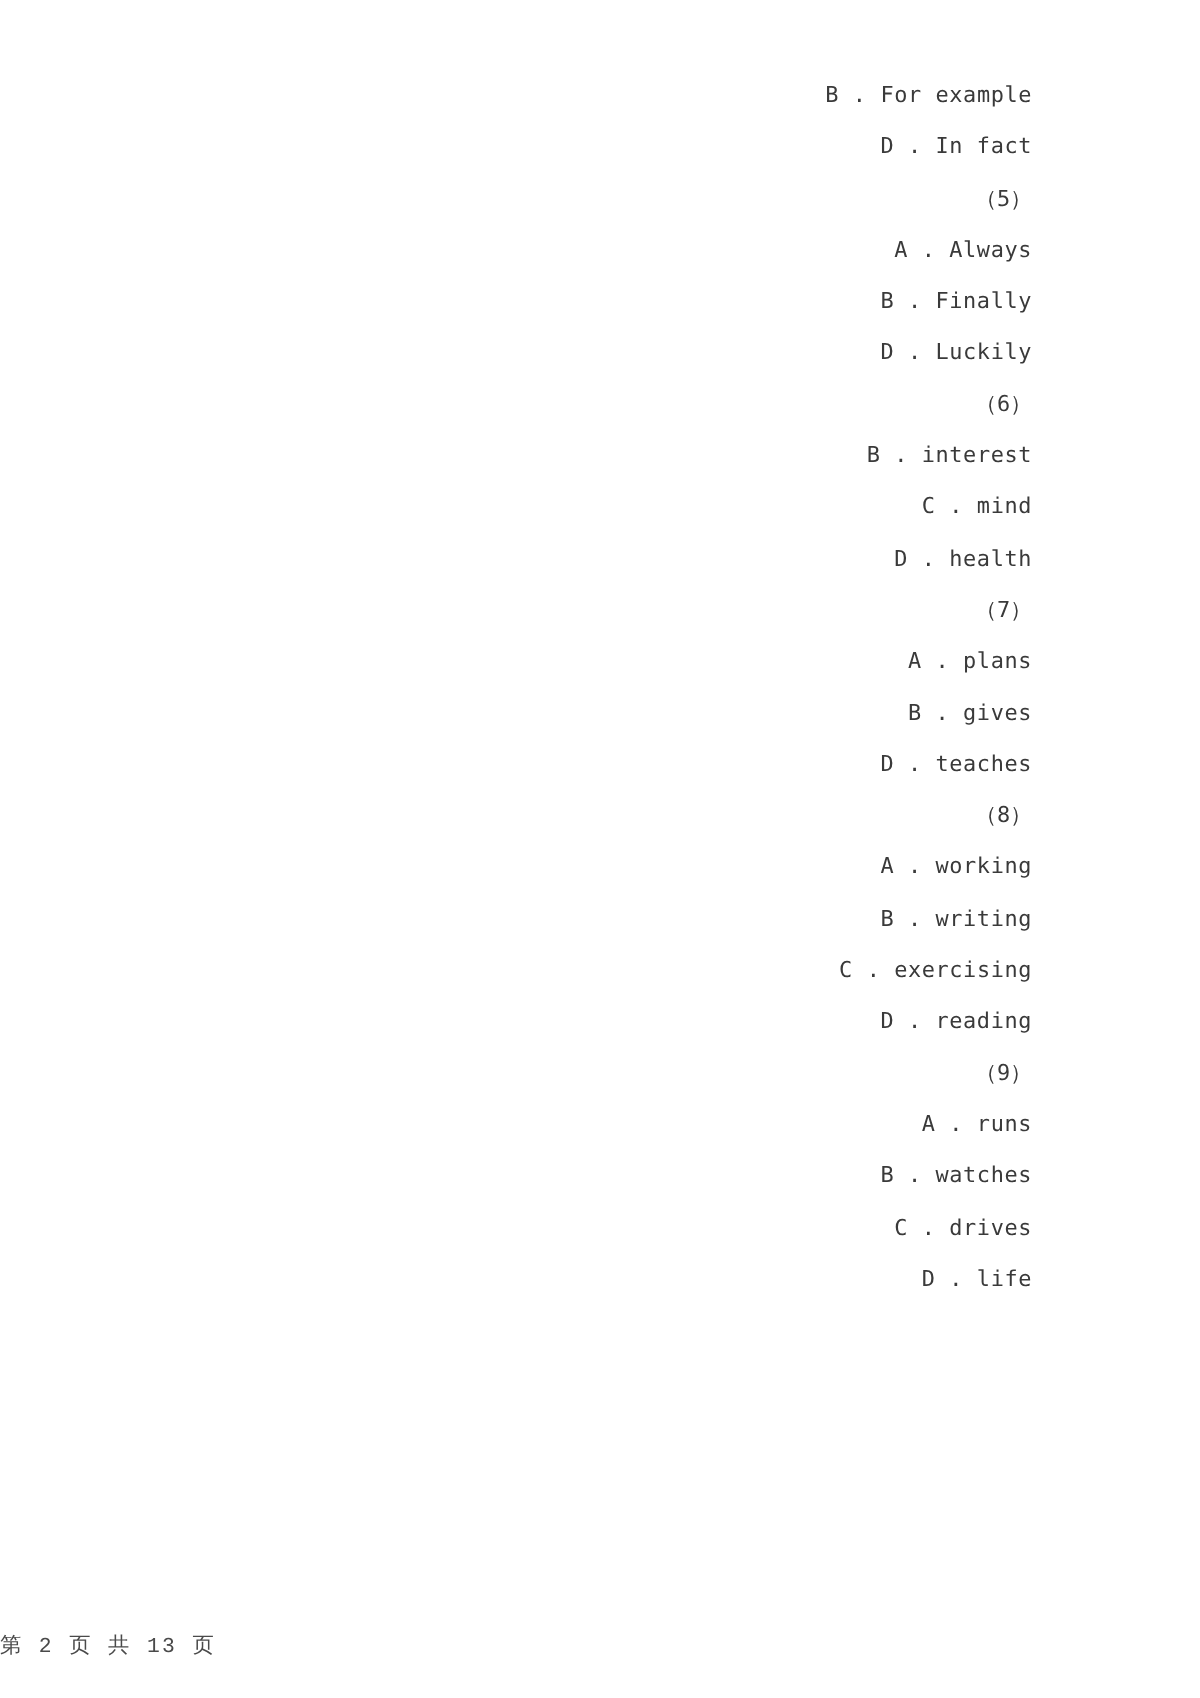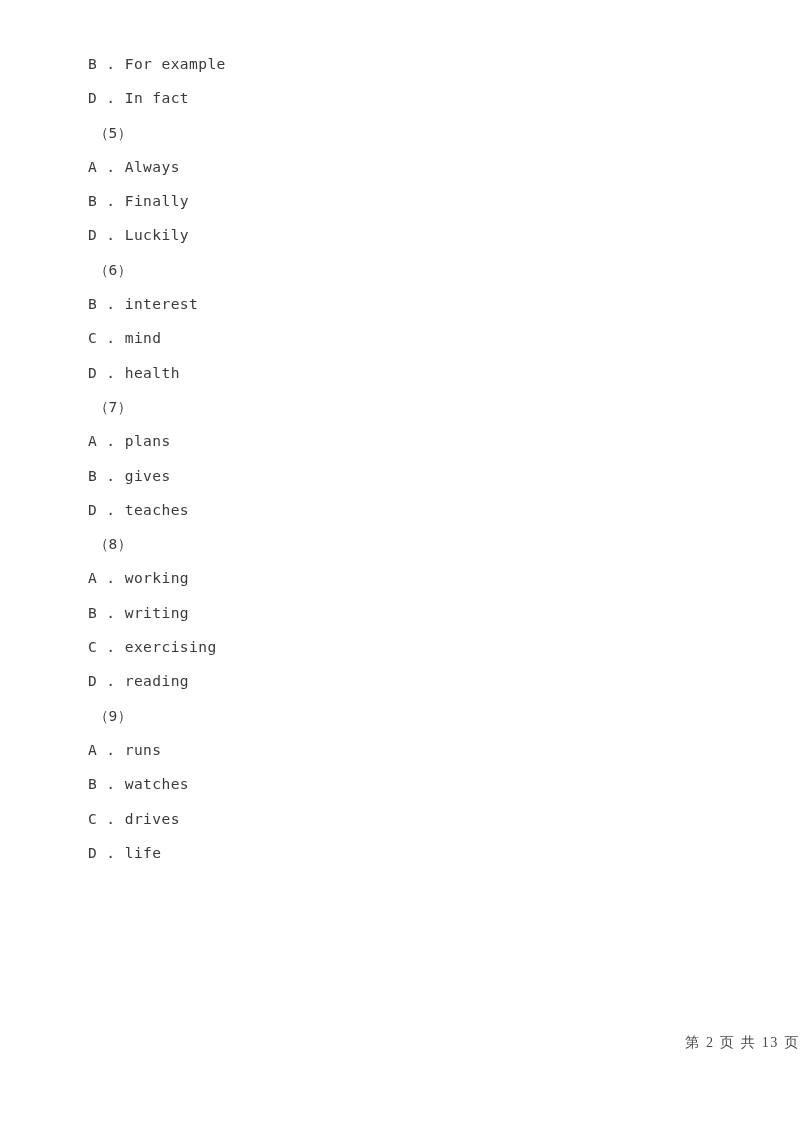--- a/index.html
+++ b/index.html
@@ -32,39 +32,40 @@
     width: 600px;
   }
 
   .line {
     height: 34.3px;
     line-height: 34.3px;
     font-size: 14.6px;
     letter-spacing: 0.4px;
     white-space: pre;
     color: #3a3a3a;
+    text-align: right;
   }
 
   
   .line.qnum {
     padding-left: 6px;
     letter-spacing: 0;
   }
 
   
   .footer {
     position: absolute;
     left: 0;
     right: 0;
-    top: 1033px;
-    text-align: right;
+    top: 1087px;
+    text-align: left;
     font-size: 14.2px;
     letter-spacing: 1.6px;
     color: #4a4a4a;
-    font-family: Liberation Serif, serif;
+    font-family: Liberation Mono, monospace;
     white-space: pre;
   }
 </style>
 </head>
 <body>
 
 <div class="page">
 
   <div class="content">
       <div class="line">B . For example</div>

